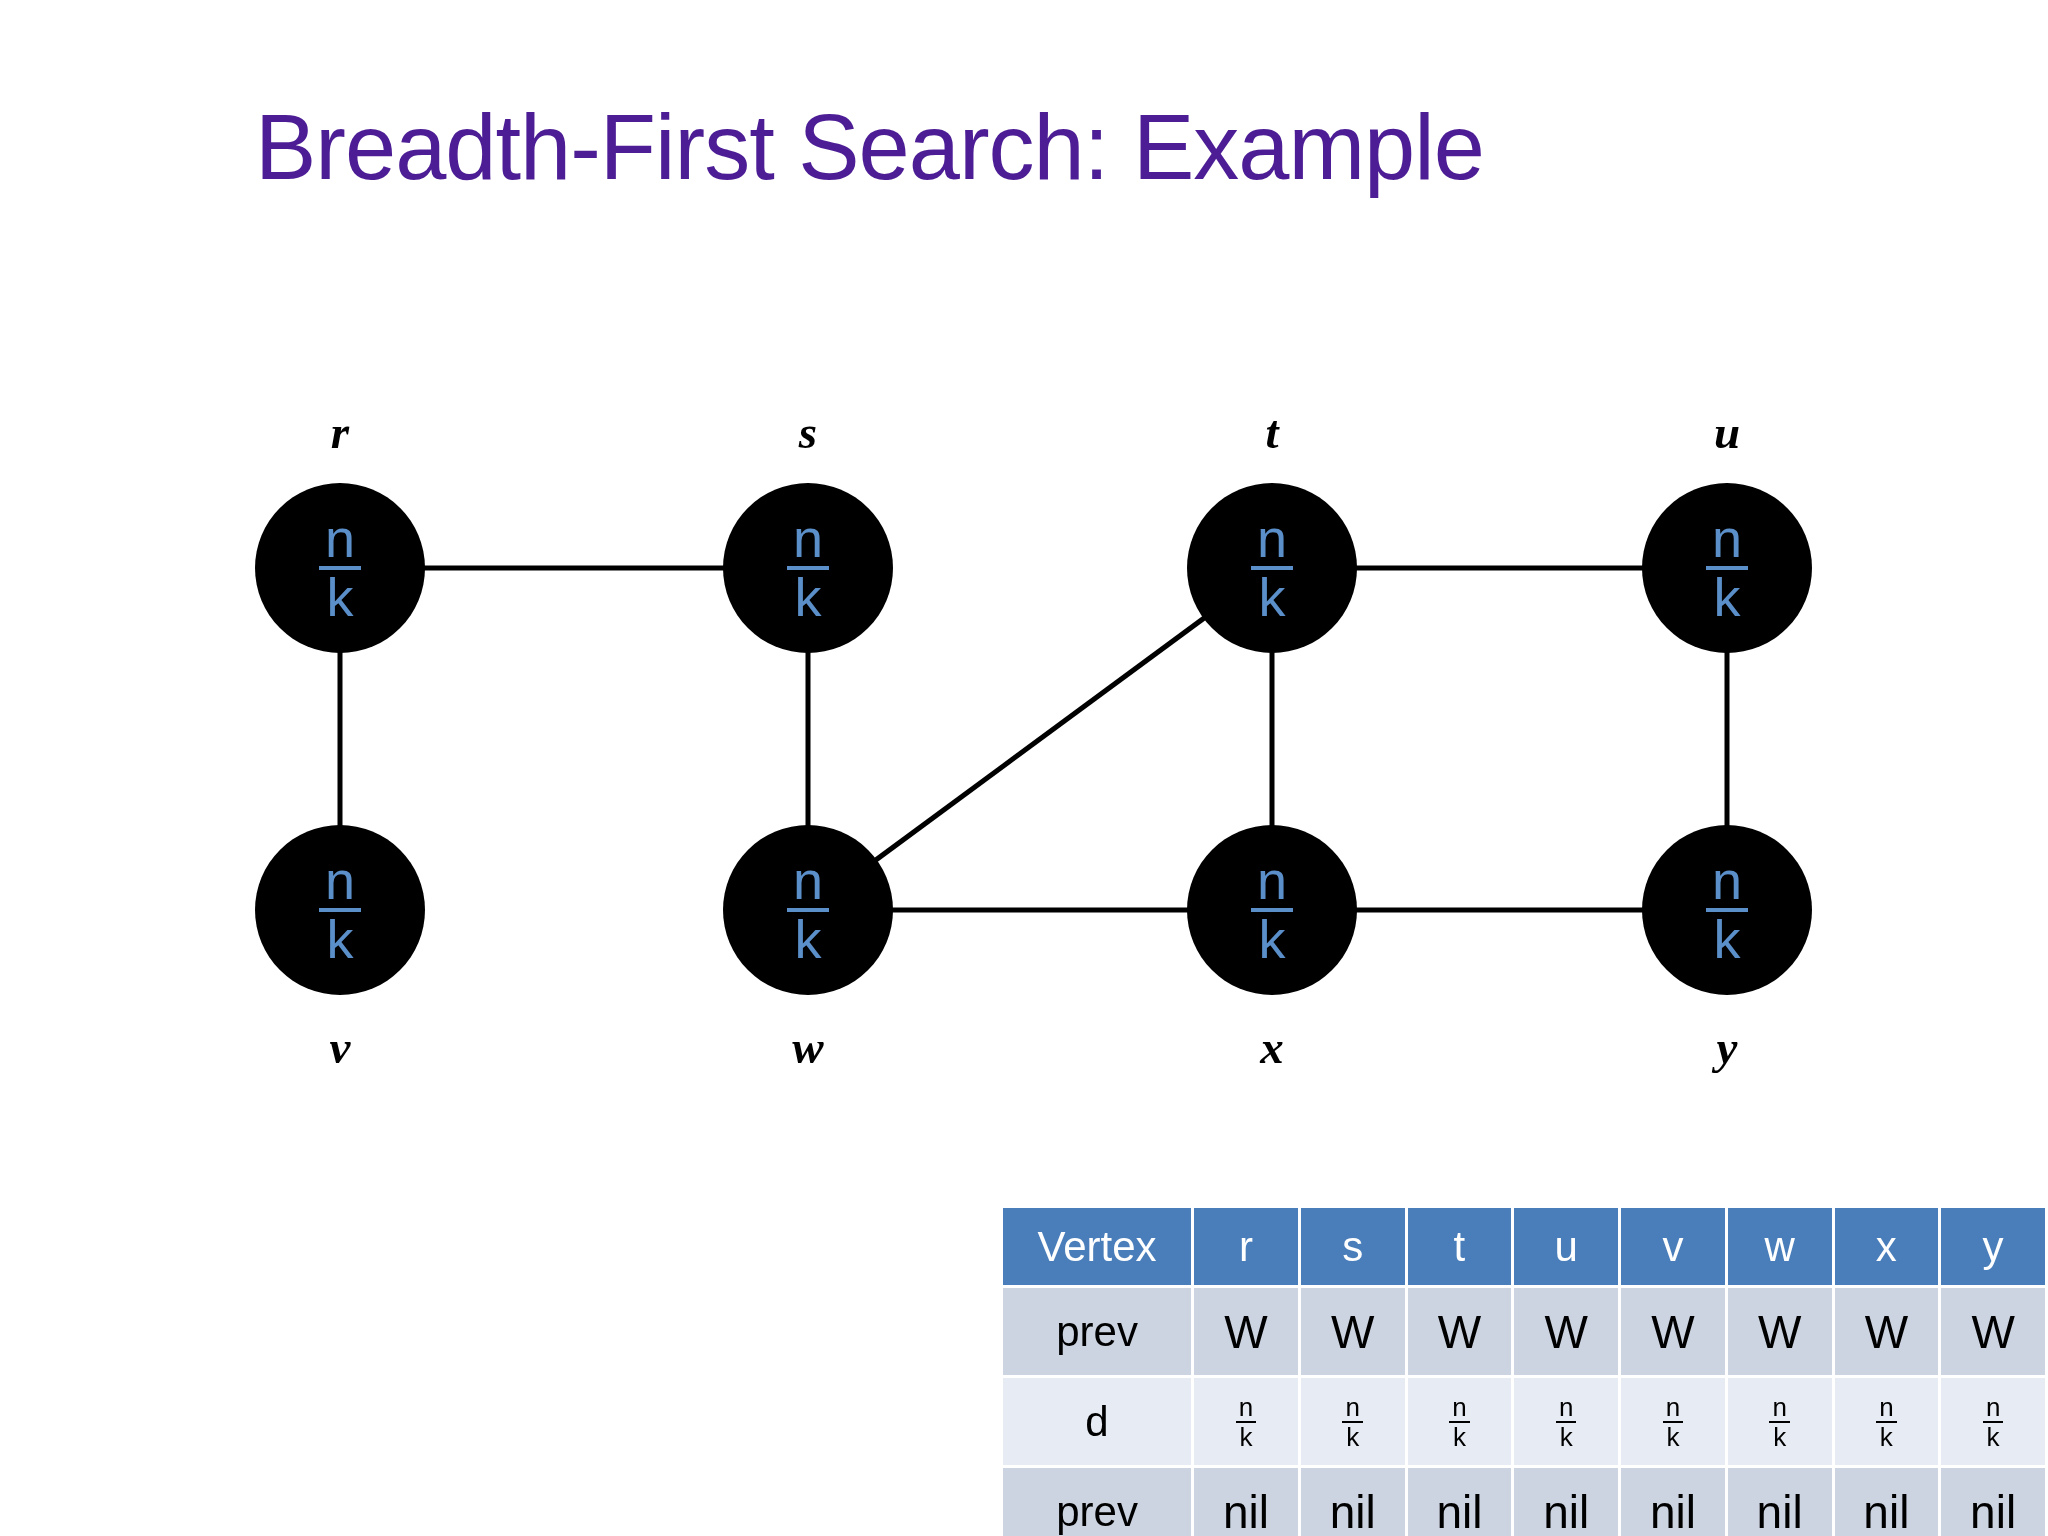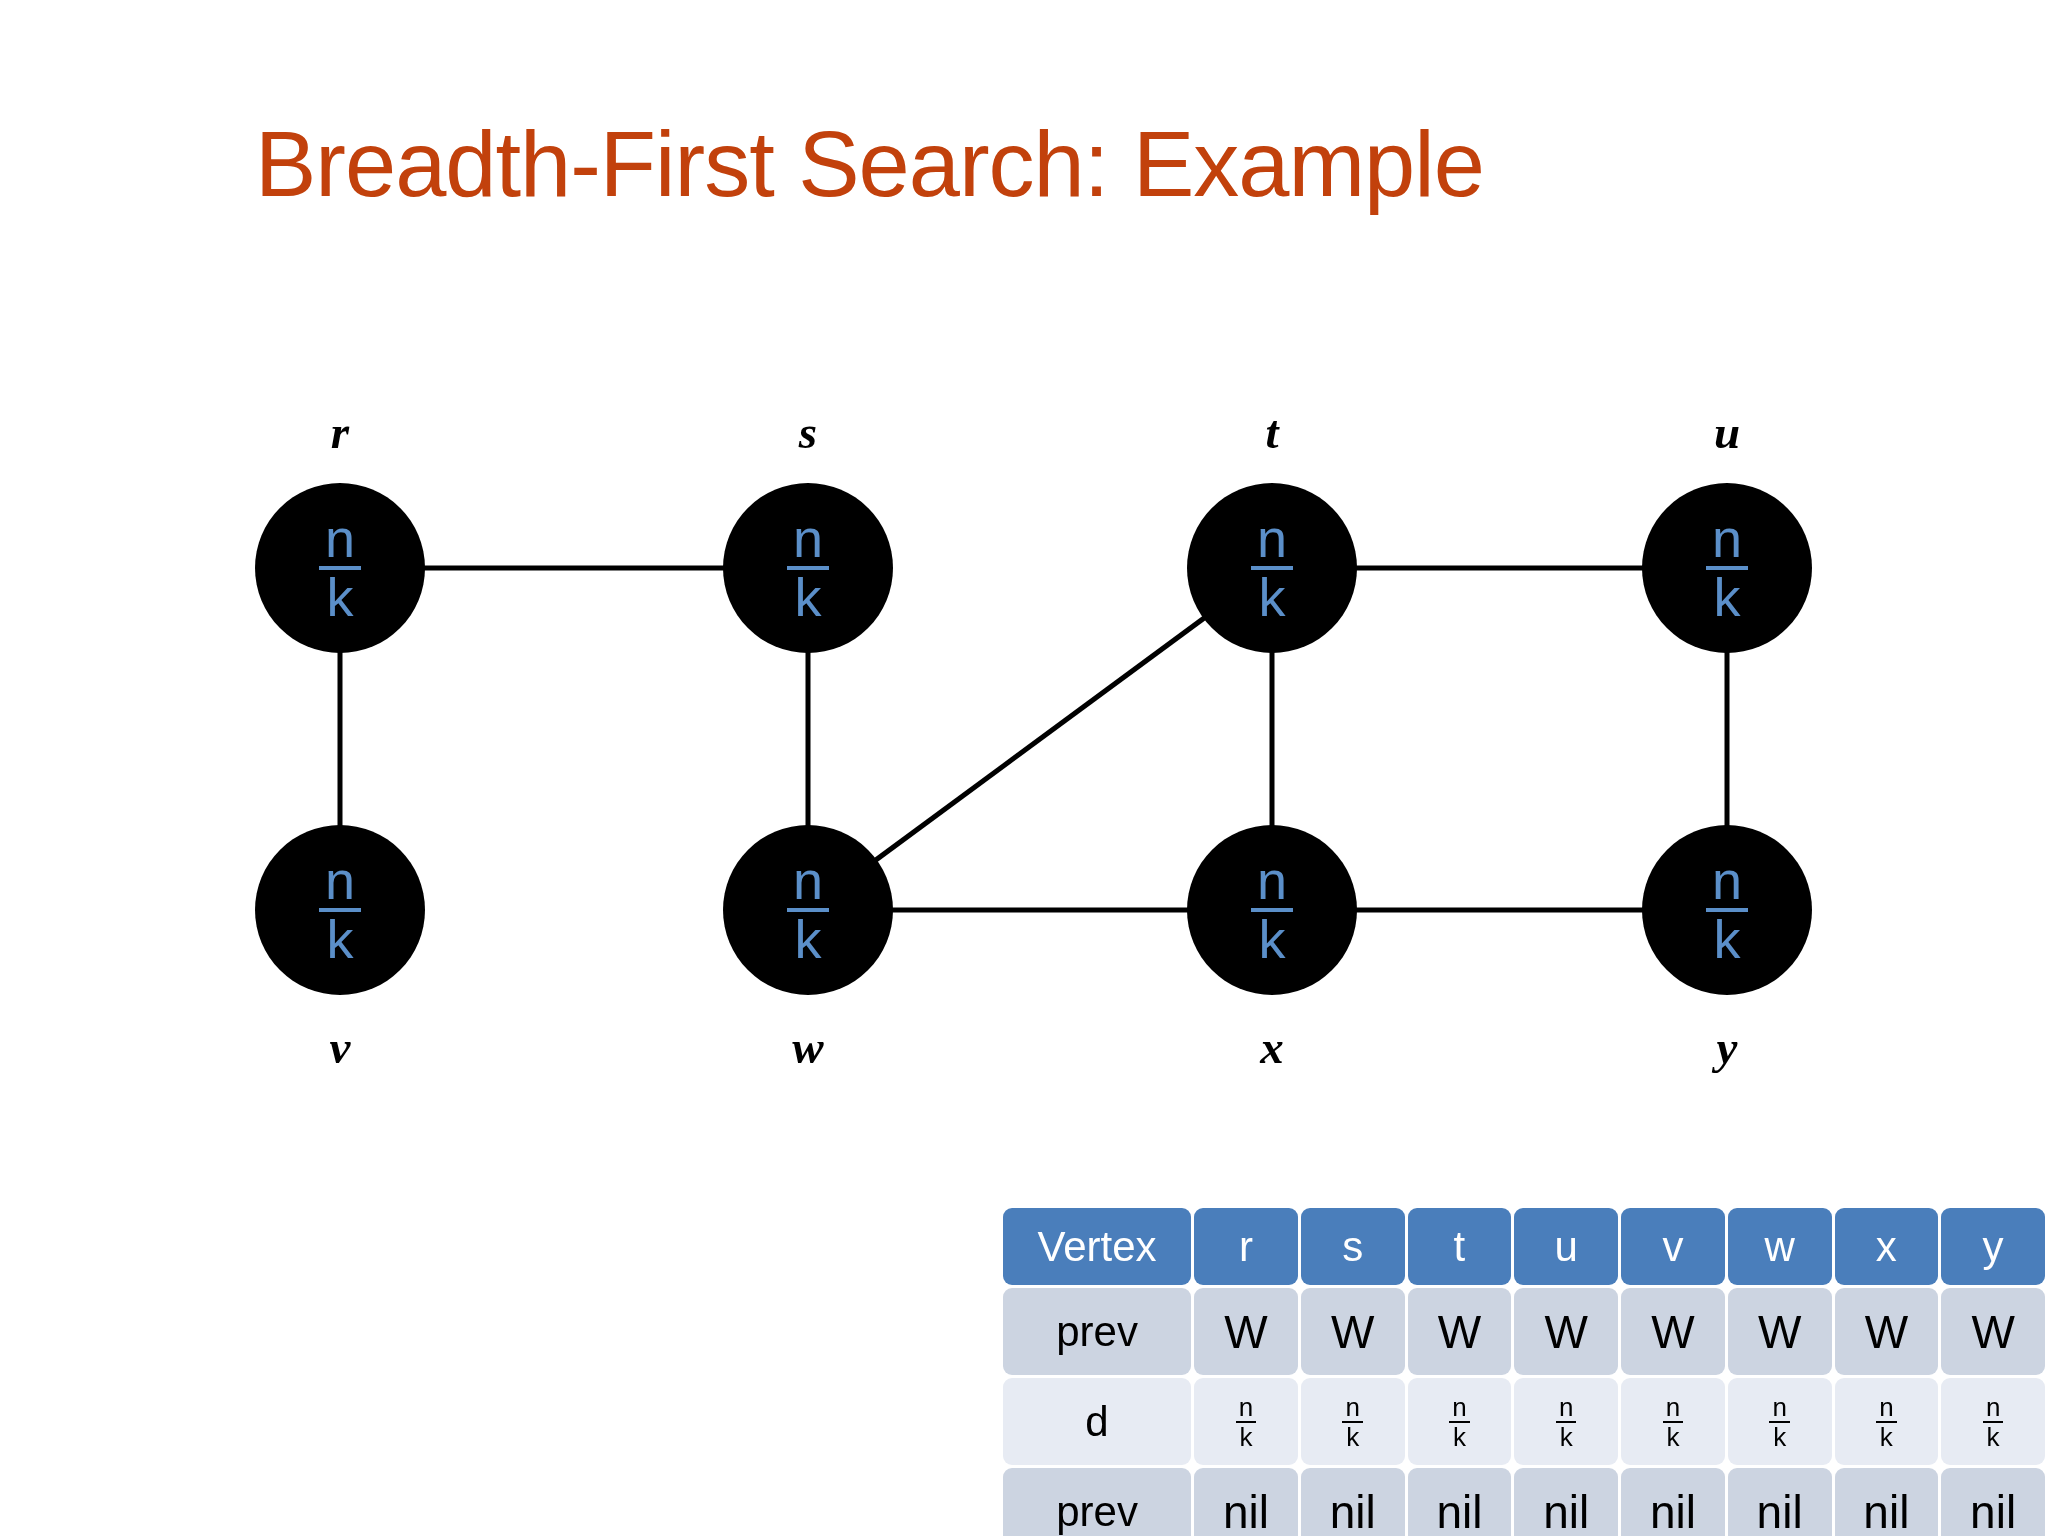--- a/index.html
+++ b/index.html
@@ -14,25 +14,25 @@
     height: 1536px;
     background: #ffffff;
     overflow: hidden;
     font-family: "Liberation Sans", sans-serif;
   }
 
   
   #slide-title {
     position: absolute;
     left: 255px;
-    top: 118px;
+    top: 101px;
     font-family: "Liberation Sans", sans-serif;
     font-size: 92px;
     font-weight: 400;
-    color: #c2410c;
+    color: #4c1d95;
     letter-spacing: -1px;
     white-space: nowrap;
     line-height: 1;
   }
 
   
   #graph-area {
     position: absolute;
     left: 0;
     top: 0;
@@ -94,21 +94,20 @@
     border-collapse: separate;
     border-spacing: 3px;
     font-family: "Liberation Sans", sans-serif;
   }
   #state-table td, #state-table th {
     padding: 0;
     margin: 0;
     text-align: center;
     vertical-align: middle;
     font-weight: 400;
-    border-radius: 9px;
   }
   .th-cell {
     background: #4a7ebb;
     color: #ffffff;
     font-weight: 700;
     font-size: 42px;
     height: 77px;
   }
   .th-corner { width: 192px; }
   .th-col    { width: 107px; }

